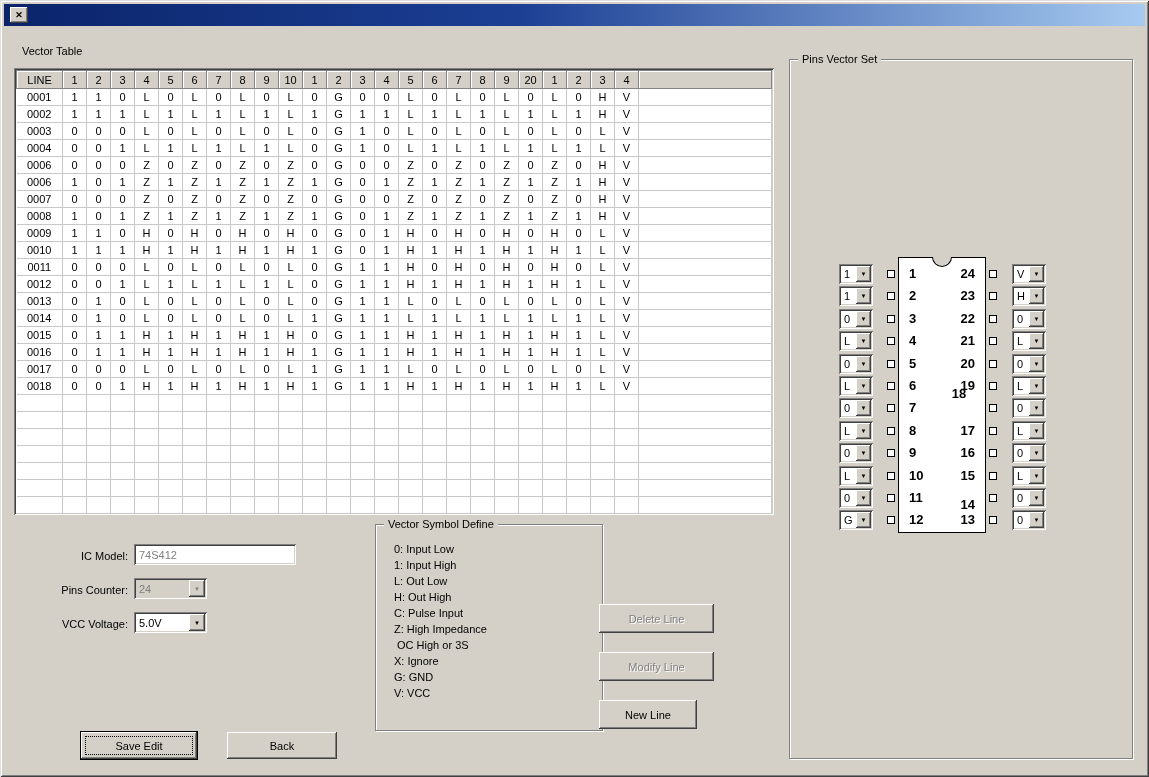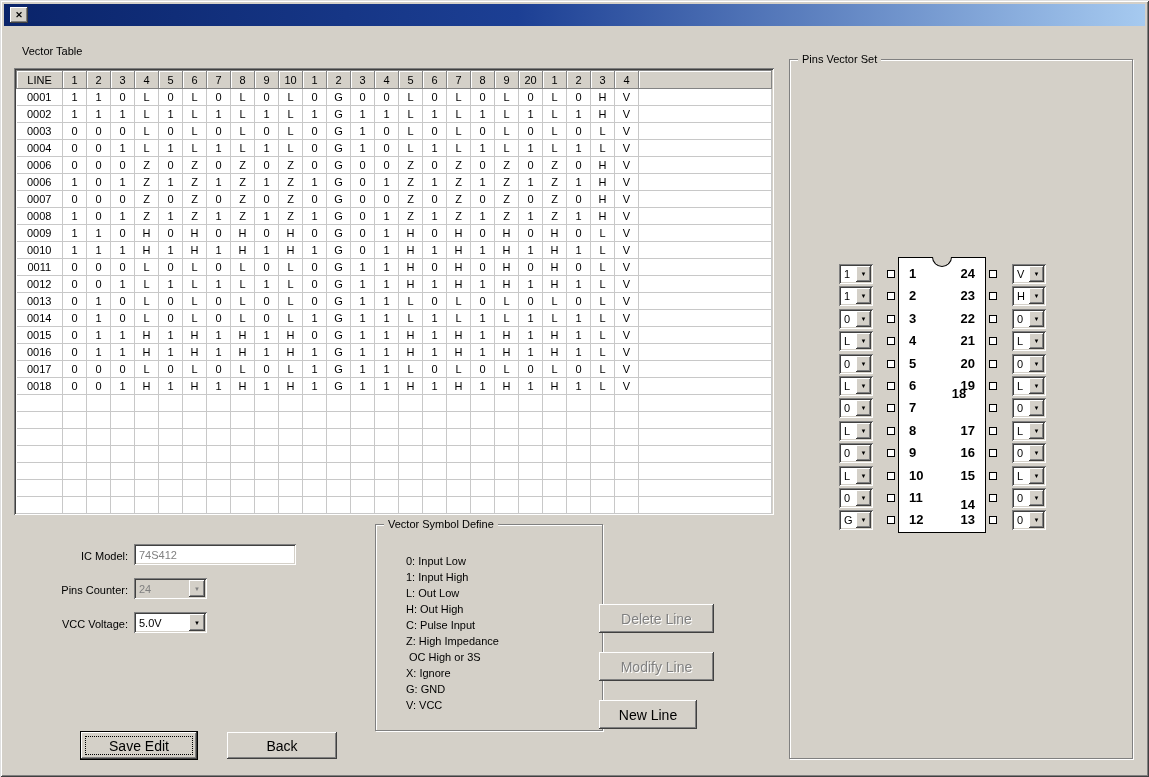--- a/index.html
+++ b/index.html
@@ -91,38 +91,38 @@
   }
   .combo.small .arrow { width:15px; }
   .combo.disabled { background:#d4d0c8; }
   .combo.disabled .val { color:#808080; }
   .combo.disabled .arrow { color:#808080; }
   .gray { color:#808080; }
 
   
   .btn {
     position:absolute; background:#d4d0c8; border:none; cursor:default;
-    font-family:"Liberation Sans", sans-serif; font-size:14px; color:#000;
+    font-family:"Liberation Sans", sans-serif; font-size:11px; color:#000;
     display:flex; align-items:center; justify-content:center;
     box-shadow: inset -1px -1px 0 #404040, inset 1px 1px 0 #ffffff,
                 inset -2px -2px 0 #808080, inset 2px 2px 0 #d4d0c8;
   }
   .btn.disabled { color:#808080; text-shadow:1px 1px 0 #ffffff; }
   .btn.default {
     box-shadow: 0 0 0 1px #000000,
                 inset -1px -1px 0 #404040, inset 1px 1px 0 #ffffff,
                 inset -2px -2px 0 #808080, inset 2px 2px 0 #d4d0c8;
   }
   .btn.default::after {
     content:""; position:absolute; left:4px; right:4px; top:4px; bottom:4px;
     border:1px dotted #000;
   }
 
   
-  .sym-lines { position:absolute; left:18px; top:28px; right:8px;margin-left:12px; }
+  .sym-lines { position:absolute; left:18px; top:16px; right:8px; }
   .sym-line { white-space:pre; line-height:16px; font-size:11px; }
 </style>
 </head>
 <body>
 
 <div class="window">
 
   <div class="titlebar">
     <button class="close-btn">
       <span>✕</span>

